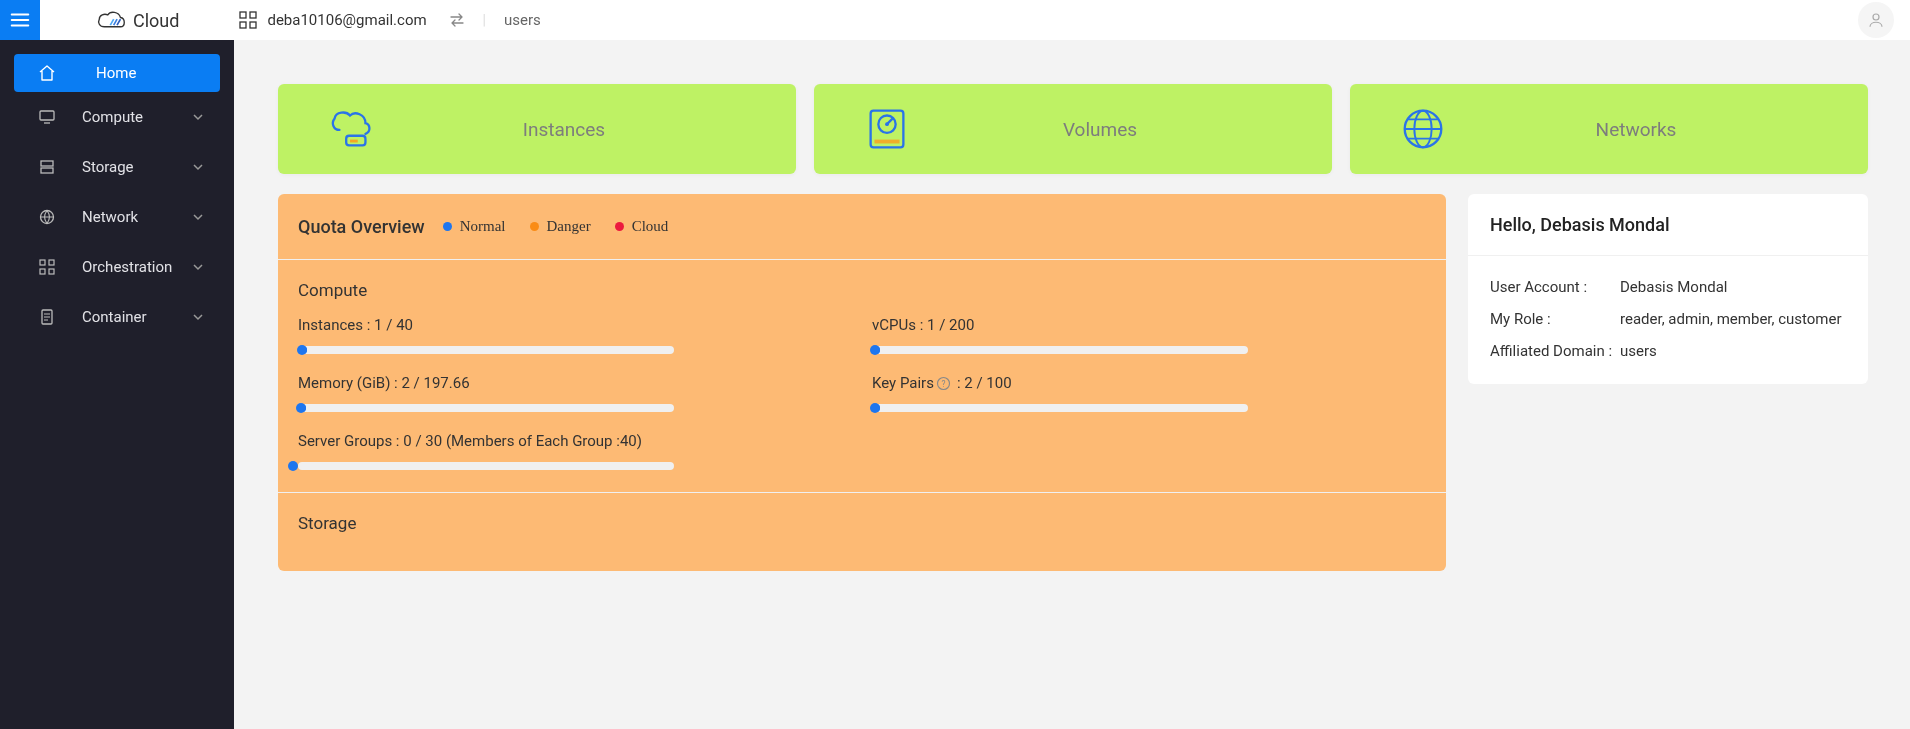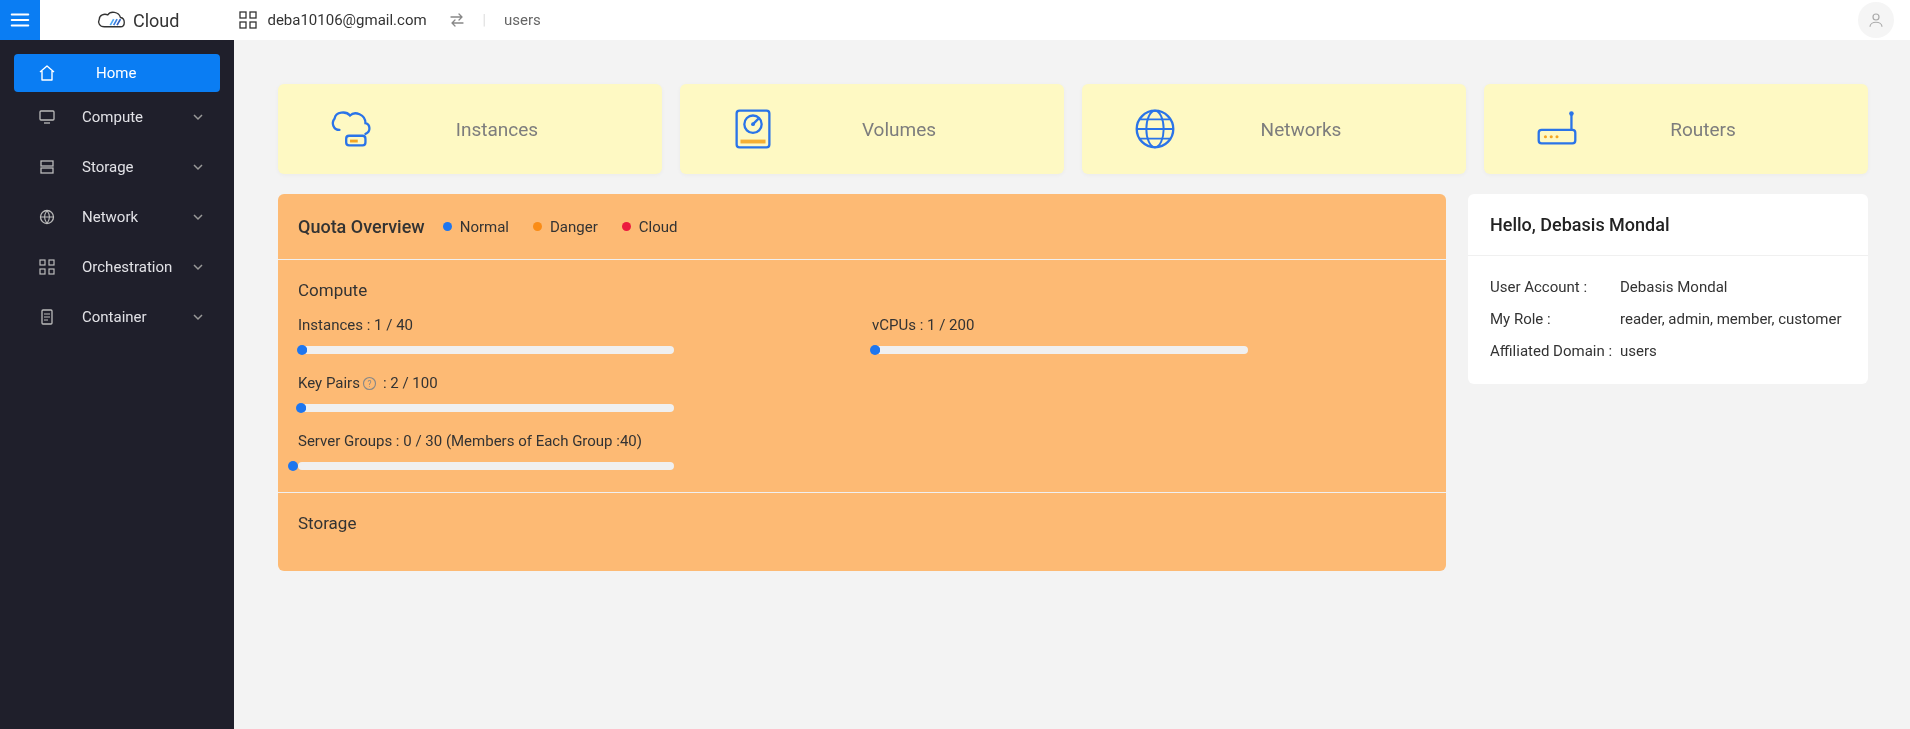--- a/index.html
+++ b/index.html
@@ -31,36 +31,36 @@
     .side-label { padding-left: 82px; font-size: 15px; color: #e1e1e6; }
     .side-item.active .side-label { color: #fff; }
     .chevron-wrap { position: absolute; right: 30px; display: flex; align-items: center; }
     .chevron-wrap svg { width: 12px; height: 12px; }
     .side-row-wrap { position: relative; display: flex; align-items: center; height: 50px; cursor: pointer; }
 
     
     .main { position: absolute; top: 40px; left: 234px; right: 0; bottom: 0; background: #f3f3f3; overflow: auto; padding: 44px 42px 0 44px; }
 
     .cards-row { display: flex; gap: 18px; }
-    .nav-card { flex: 1; height: 90px; background: #fef9c3; border-radius: 6px; display: flex; align-items: center; padding-left: 46px; cursor: pointer; box-shadow: 0 1px 4px rgba(0,0,0,0.04); }
+    .nav-card { flex: 1; height: 90px; background: #bef264; border-radius: 6px; display: flex; align-items: center; padding-left: 46px; cursor: pointer; box-shadow: 0 1px 4px rgba(0,0,0,0.04); }
     .nav-card .ic { width: 54px; height: 54px; display: flex; align-items: center; justify-content: center; }
     .nav-card .ic svg { width: 52px; height: 52px; }
     .nav-card .lbl { font-size: 19px; color: #7d7d7d; flex: 1; text-align: center; padding-right: 46px; }
 
     .content-row { display: flex; gap: 22px; margin-top: 20px; }
     .quota-panel { flex: 1; background: #fdba74; border-radius: 6px; }
     .quota-header { display: flex; align-items: center; padding: 22px 24px 22px 20px; }
     .quota-title { font-size: 18px; color: #333; font-weight: 500; }
     .legend { display: flex; align-items: center; margin-left: 18px; gap: 24px; }
     .legend-item { display: flex; align-items: center; }
     .dot { width: 9px; height: 9px; border-radius: 50%; margin-right: 8px; }
     .dot-normal { background: #1e76ef; }
     .dot-danger { background: #fa8c16; }
     .dot-full { background: #ec1a3e; }
-    .legend-lbl { font-size: 15px; color: #333; }
+    .legend-lbl { font-size: 15px; color: #333; font-family: Liberation Serif, serif; }
     .quota-section { padding: 0 20px 22px; border-top: 1px solid #f0f0f0; }
     .section-title { font-size: 17px; color: #333; padding: 20px 0 16px; }
 
     .quota-grid { display: grid; grid-template-columns: 1fr 1fr; column-gap: 24px; row-gap: 22px; gap: 20px; }
     .quota-item { }
     .quota-item-lbl { font-size: 15px; color: #333; display: flex; align-items: center; }
     .quota-item-lbl .help-icon { margin-left: 2px; margin-right: 6px; display: inline-flex; }
     .quota-item-lbl .help-icon svg { width: 15px; height: 15px; }
     .bar-track { margin-top: 12px; width: 100%; max-width: 376px; height: 8px; background: #f0f0f0; border-radius: 6px; position: relative; }
     .bar-fill { height: 8px; background: #1e76ef; border-radius: 6px; position: relative; min-width: 8px; }
@@ -231,33 +231,20 @@
     </div>
     <div class="nav-card">
       <div class="ic">
         <svg viewBox="0 0 54 54">
             <circle cx="27" cy="27" r="19" fill="none" stroke="#2a74e8" stroke-width="2.4"></circle>
             <ellipse cx="27" cy="27" rx="9" ry="19" fill="none" stroke="#2a74e8" stroke-width="2"></ellipse>
             <path d="M8 27h38M11 17h32M11 37h32" fill="none" stroke="#2a74e8" stroke-width="2"></path>
           </svg>
       </div>
       <span class="lbl">Networks</span>
-    </div>
-    <div class="nav-card">
-      <div class="ic">
-        <svg viewBox="0 0 54 54">
-            <rect x="8" y="28" width="38" height="14" rx="3" fill="none" stroke="#2a74e8" stroke-width="2.4"></rect>
-            <path d="M42 28 L42 12" stroke="#2a74e8" stroke-width="2.4"></path>
-            <circle cx="42" cy="11" r="2.4" fill="#2a74e8"></circle>
-            <circle cx="15" cy="35" r="1.6" fill="#f5a623"></circle>
-            <circle cx="21" cy="35" r="1.6" fill="#f5a623"></circle>
-            <circle cx="27" cy="35" r="1.6" fill="#f5a623"></circle>
-          </svg>
-      </div>
-      <span class="lbl">Routers</span>
     </div>
   </div>
 
   <div class="content-row">
     <div class="quota-panel">
       <div class="quota-header">
         <span class="quota-title">Quota Overview</span>
         <div class="legend">
           <div class="legend-item">
               <span class="dot dot-normal"></span>
@@ -283,20 +270,26 @@
                 <div class="bar-fill" style="width:2.5%;"></div>
               </div>
           </div>
           <div class="quota-item">
             <div class="quota-item-lbl"><span>vCPUs :</span>&nbsp;<span>1 / 200</span></div>
             <div class="bar-track">
                 <div class="bar-fill" style="width:0.5%;"></div>
               </div>
           </div>
           <div class="quota-item">
+            <div class="quota-item-lbl"><span>Memory (GiB) :</span>&nbsp;<span>2 / 197.66</span></div>
+            <div class="bar-track">
+                <div class="bar-fill" style="width:1%;"></div>
+              </div>
+          </div>
+          <div class="quota-item">
             <div class="quota-item-lbl">
               <span>Key Pairs</span>
               <span class="help-icon">
                   <svg viewBox="0 0 16 16">
                     <circle cx="8" cy="8" r="6.4" fill="none" stroke="#888" stroke-width="1.2"></circle>
                     <text x="8" y="11.5" text-anchor="middle" font-size="9" fill="#888">?</text>
                   </svg>
                 </span>
               <span>: 2 / 100</span>
             </div>

